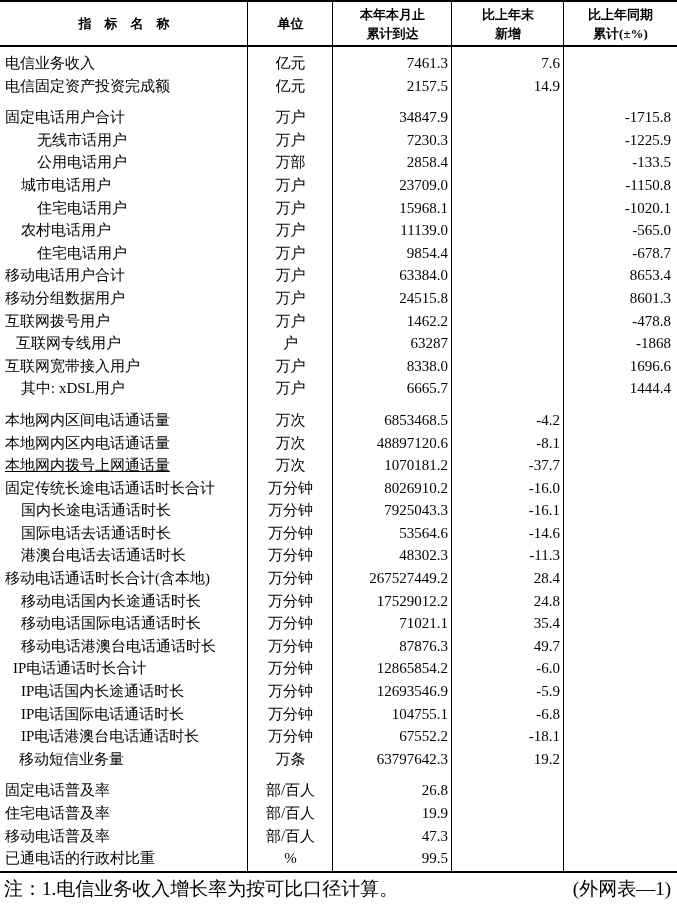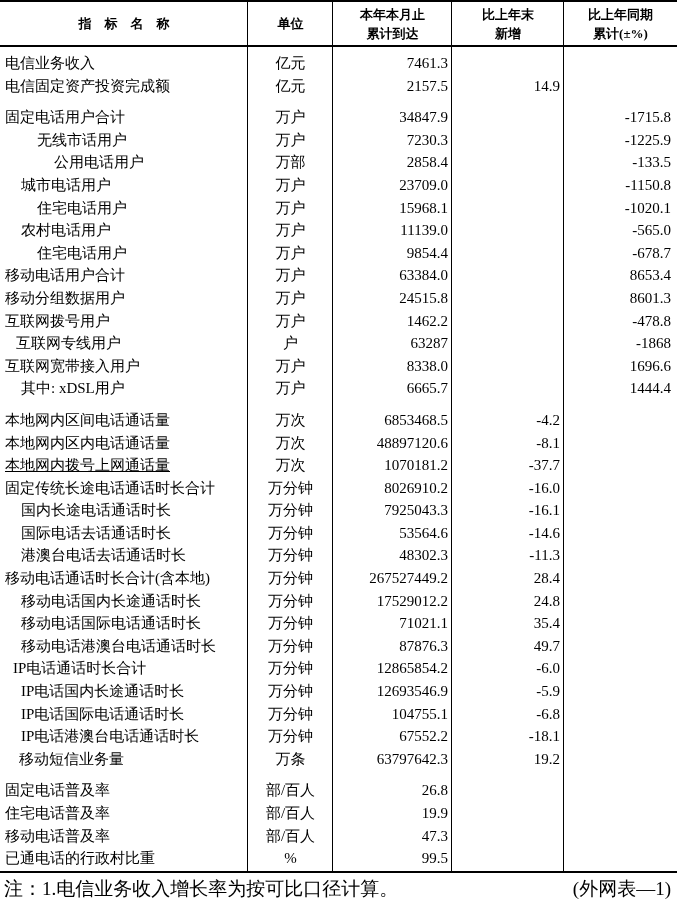--- a/index.html
+++ b/index.html
@@ -86,20 +86,21 @@
         <div>比上年同期</div>
         <div>累计(±%)</div>
       </div>
     </div>
 
     <div class="tbody">
         <div class="grid-row data-row">
     <div class="cell-indicator" style="padding-left: 5px;">电信业务收入</div>
     <div class="cell-unit">亿元</div>
     <div class="cell-num">7461.3</div>
+    <div class="cell-num">7.6</div>
     <div class="cell-net"></div>
   </div>
         <div class="grid-row data-row">
     <div class="cell-indicator" style="padding-left: 5px;">电信固定资产投资完成额</div>
     <div class="cell-unit">亿元</div>
     <div class="cell-num">2157.5</div>
     <div class="cell-num">14.9</div>
     <div class="cell-net"></div>
   </div>
         <div class="grid-row data-row gap-before">
@@ -110,21 +111,21 @@
     <div class="cell-net">-1715.8</div>
   </div>
         <div class="grid-row data-row">
     <div class="cell-indicator" style="padding-left: 37px;">无线市话用户</div>
     <div class="cell-unit">万户</div>
     <div class="cell-num">7230.3</div>
     <div class="cell-num"></div>
     <div class="cell-net">-1225.9</div>
   </div>
         <div class="grid-row data-row">
-    <div class="cell-indicator" style="padding-left: 37px; margin-left: 17px;">公用电话用户</div>
+    <div class="cell-indicator" style="padding-left: 37px;">公用电话用户</div>
     <div class="cell-unit">万部</div>
     <div class="cell-num">2858.4</div>
     <div class="cell-num"></div>
     <div class="cell-net">-133.5</div>
   </div>
         <div class="grid-row data-row">
     <div class="cell-indicator" style="padding-left: 21px;">城市电话用户</div>
     <div class="cell-unit">万户</div>
     <div class="cell-num">23709.0</div>
     <div class="cell-num"></div>

